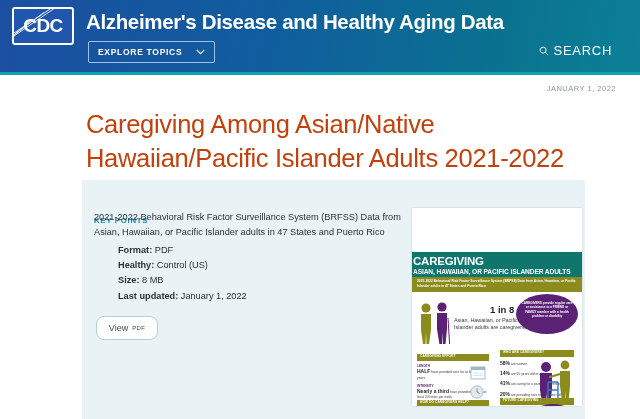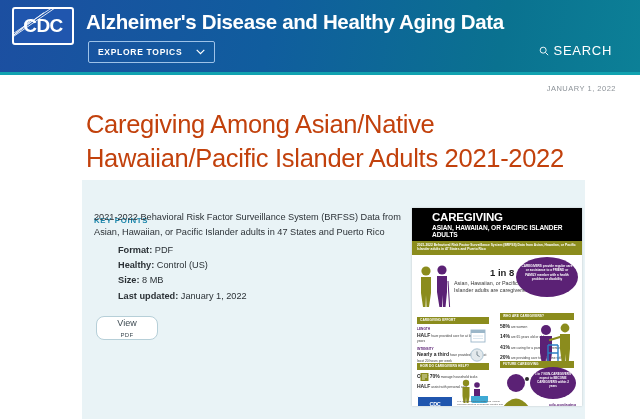--- a/index.html
+++ b/index.html
@@ -122,36 +122,36 @@
     position: absolute; left: 14px; top: 136px;
     width: 62px; height: 24px;
     display: flex; align-items: center; justify-content: center;
     gap: 4px;
     border: 1px solid #b6cfd8;
     border-radius: 8px;
     background: #ffffff;
     color: #3d4a52;
     font-size: 9px;
     cursor: pointer;
-    flex-direction: column;
   }
   .view-btn .ext { font-size: 6px; letter-spacing: 0.3px; }
 
   
   .info-card {
     position: absolute; left: 330px; top: 28px;
     width: 170px; height: 198px;
     background: #ffffff;
     box-shadow: 0 0 2px rgba(0,0,0,0.18);
     overflow: hidden;
     font-family: "Liberation Sans", sans-serif;
   }
   .ig-head {
-    background: #000000;
-    padding: 3px 4px 2px 20px;
+    background: #0f766e;
+    padding: 3px 4px 2px 1px;
+    margin-top: 44px;
   }
   .ig-head .t1 {
     color: #ffffff; font-size: 11.5px; font-weight: bold;
     letter-spacing: -0.2px; line-height: 1.05;
   }
   .ig-head .t2 {
     color: #ffffff; font-size: 6.6px; font-weight: bold;
     letter-spacing: -0.1px; margin-top: 1px; line-height: 1.1;
   }
   .ig-sub {

